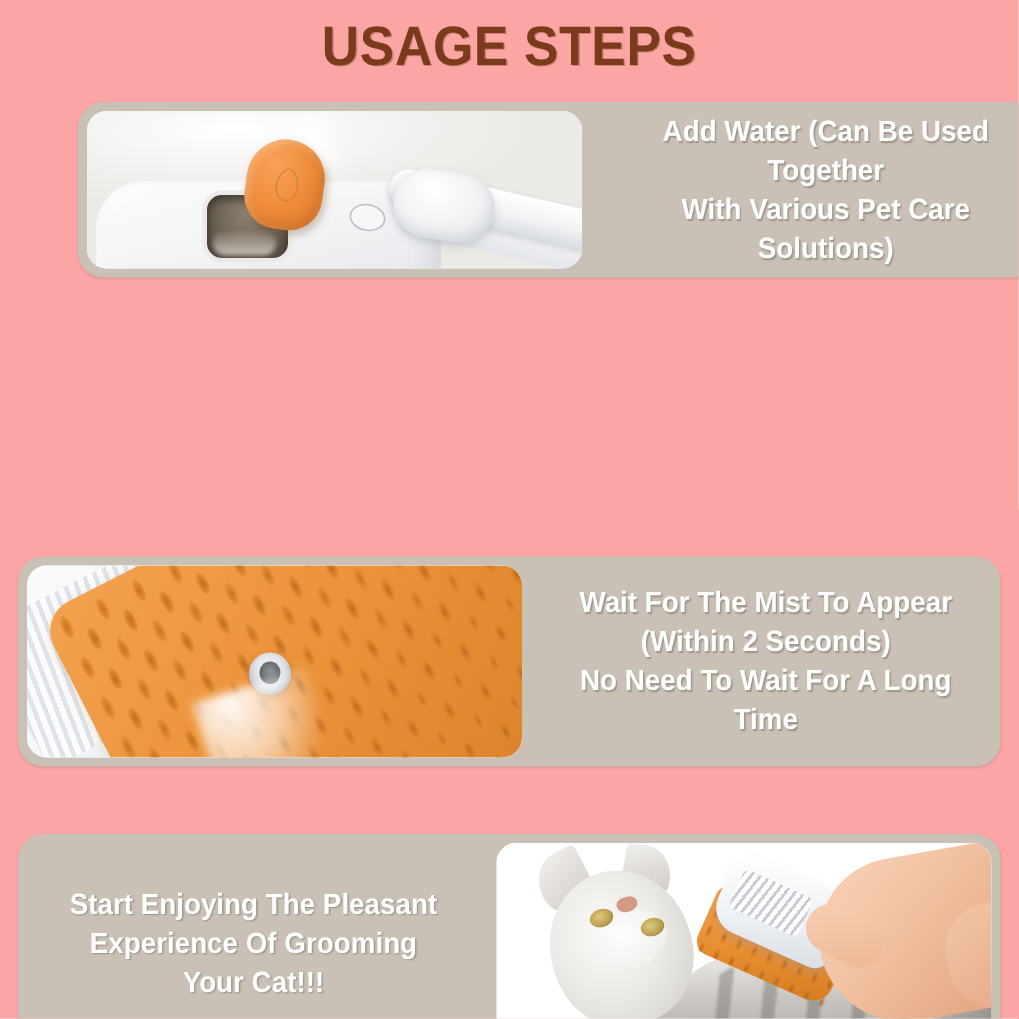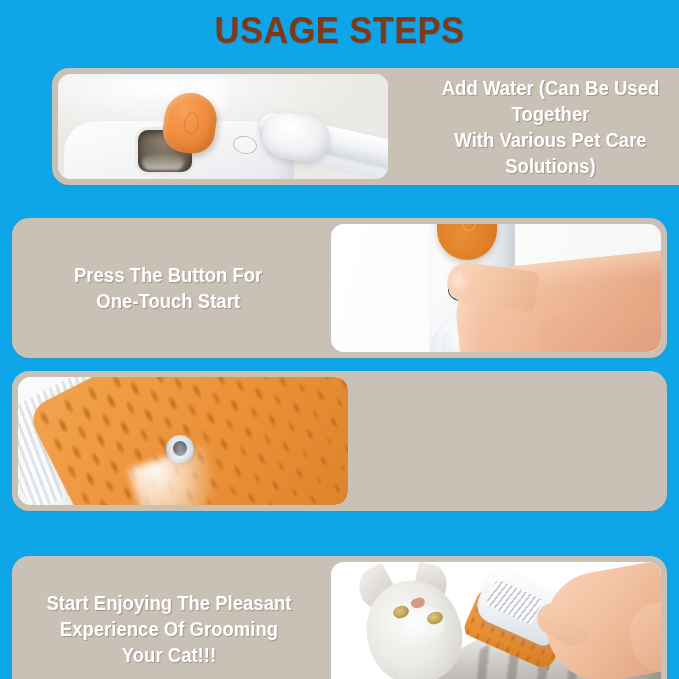--- a/index.html
+++ b/index.html
@@ -10,21 +10,21 @@
     width: 679px;
     height: 679px;
     background: #f4f3f0;
     font-family: "Liberation Sans", sans-serif;
     overflow: hidden;
   }
   .page {
     position: relative;
     width: 679px;
     height: 679px;
-    background: #0ea5e9;
+    background: #fca5a5;
     box-sizing: border-box;
     padding-left: 44px;
   }
 
   
   .title {
     position: absolute;
     left: 0;
     top: 8px;
     width: 679px;
@@ -484,60 +484,41 @@
           <div class="p1-btn-ring"></div>
         </div>
       </div>
       <div class="caption">
         <div class="caption-text">Add Water (Can Be Used Together
 With Various Pet Care Solutions)</div>
       </div>
     </div>
   </div>
 
-  <div class="panel reverse" id="panel-2">
-    <div class="panel-inner">
-      <div class="photo">
-        <div class="photo-clip">
-          <div class="p2-bg"></div>
-          <div class="p2-device"></div>
-          <div class="p2-orange">
-            <div class="p2-orange-drop"></div>
-          </div>
-          <div class="p2-base"></div>
-          <div class="p2-base2"></div>
-          <div class="p2-btn"></div>
-          <div class="p2-hand"></div>
-          <div class="p2-knuckle"></div>
-          <div class="p2-finger"></div>
-          <div class="p2-nail"></div>
-        </div>
-      </div>
-      <div class="caption">
-        <div class="caption-text">Press The Button For
-One-Touch Start</div>
-      </div>
-    </div>
-  </div>
 
   <div class="panel" id="panel-3">
     <div class="panel-inner">
       <div class="photo">
         <div class="photo-clip">
           <div class="p3-bg"></div>
           <div class="p3-white"></div>
           <div class="p3-comb"></div>
           <div class="p3-pad">
             <div class="p3-spike-grid"></div>
             <div class="p3-spike-grid2"></div>
           </div>
           <div class="p3-nozzle"></div>
           <div class="p3-nozzle-hole"></div>
           <div class="p3-mist"></div>
         </div>
+      </div>
+      <div class="caption">
+        <div class="caption-text">Wait For The Mist To Appear
+(Within 2 Seconds)
+No Need To Wait For A Long Time</div>
       </div>
     </div>
   </div>
 
   <div class="panel reverse" id="panel-4">
     <div class="panel-inner">
       <div class="photo">
         <div class="photo-clip">
           <div class="p4-bg"></div>
           <div class="p4-body"></div>

